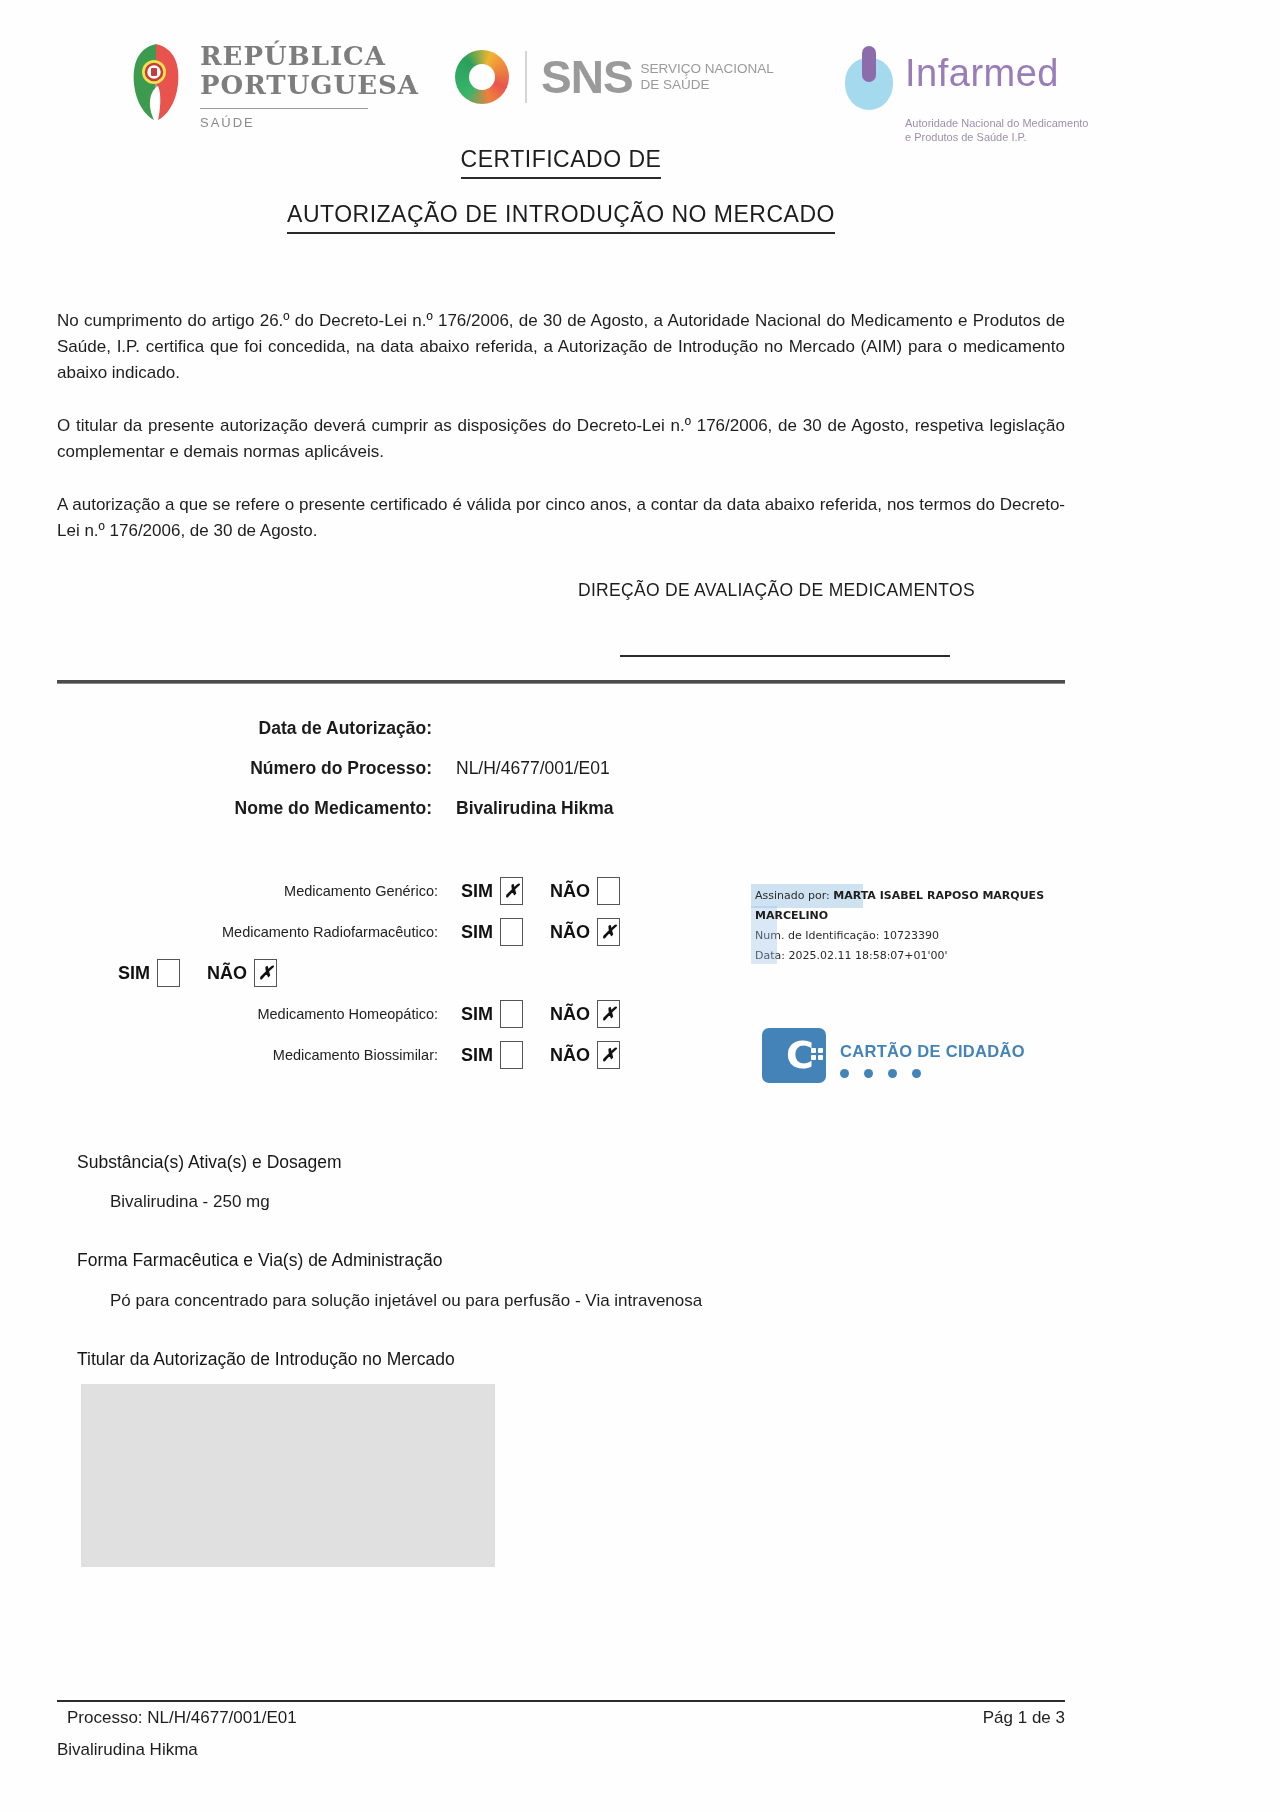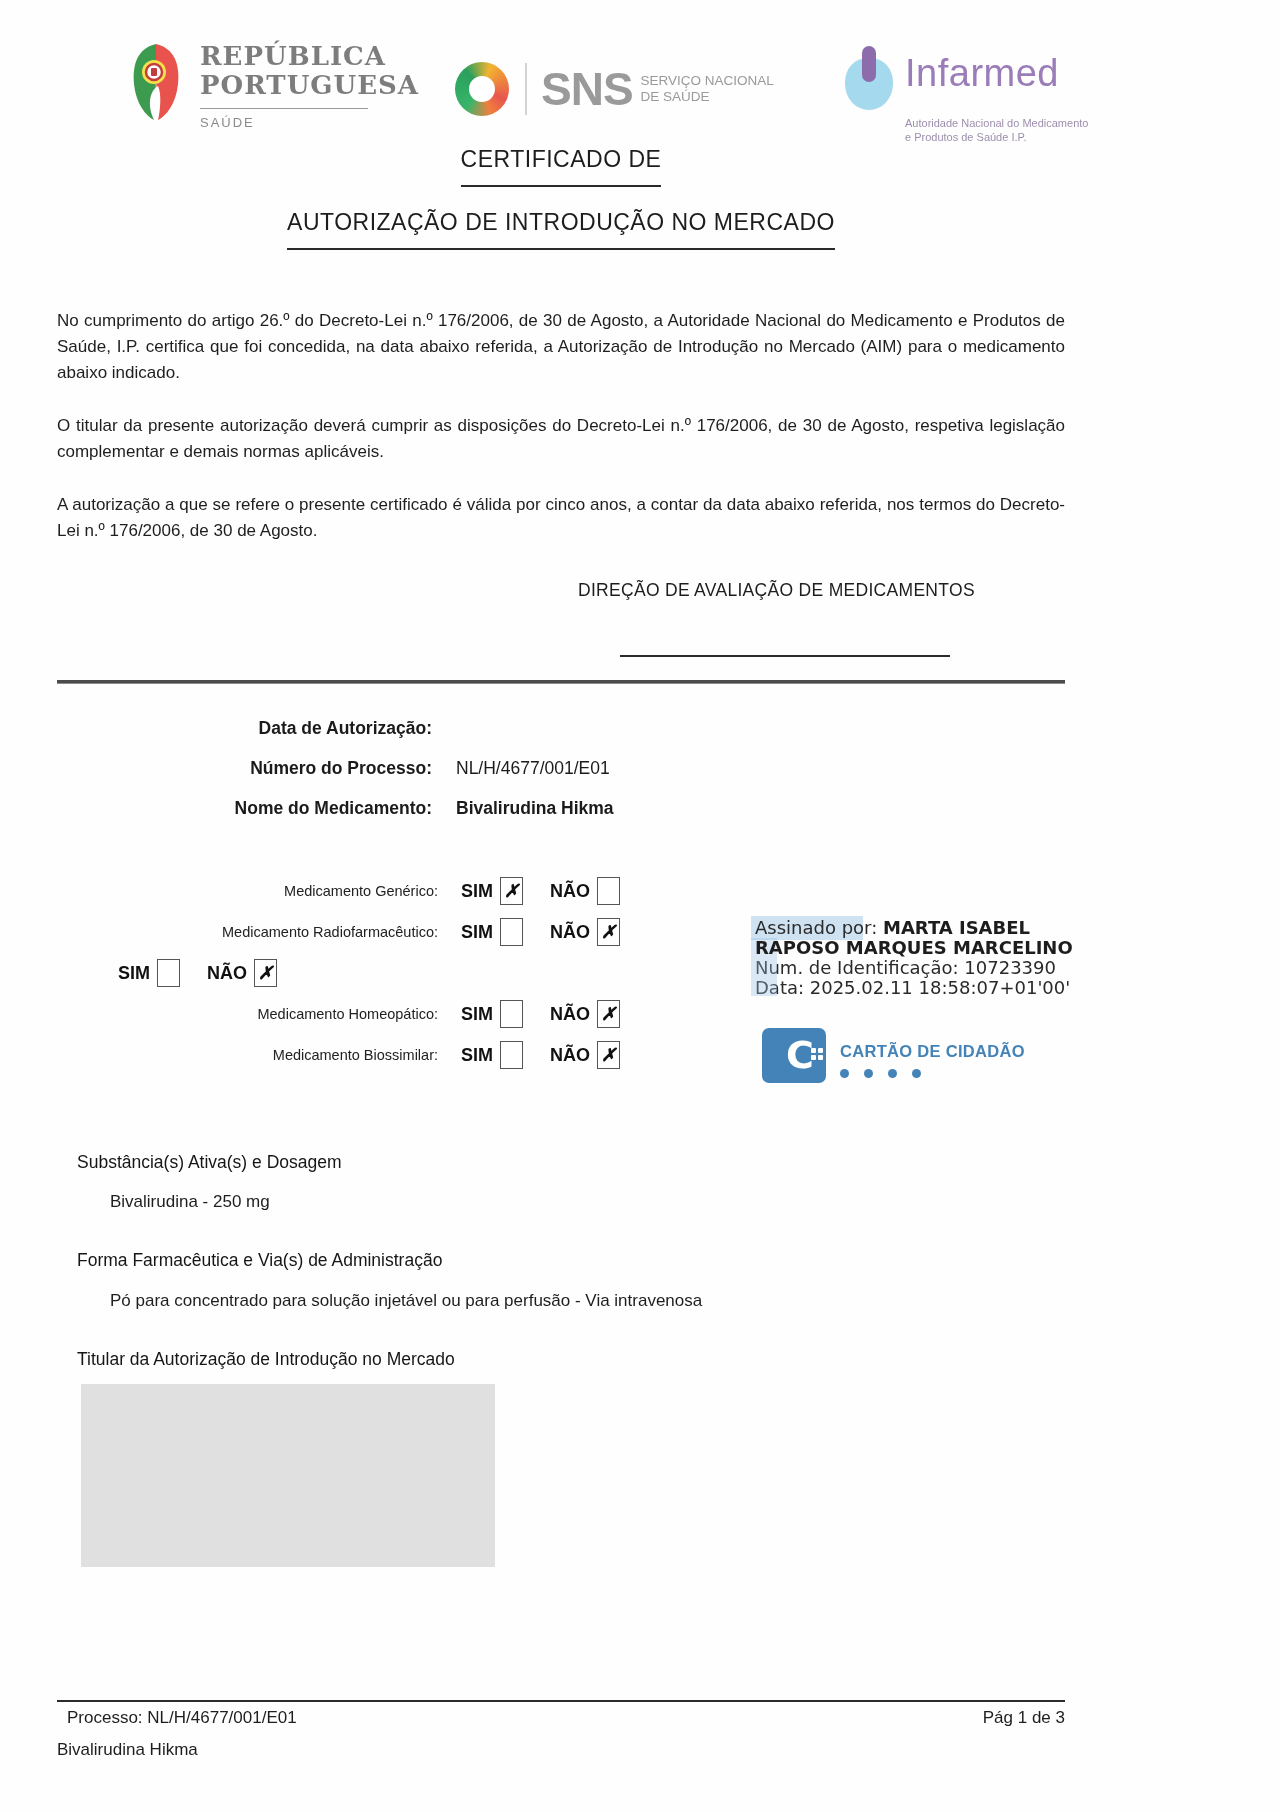--- a/index.html
+++ b/index.html
@@ -8,40 +8,40 @@
   .page { position:relative; width:1280px; height:1812px; background:#fefefe; overflow:hidden; margin:0 auto; }
 
   
   .hdr { position:absolute; top:42px; left:0; width:1228px; height:110px; }
   .logo-rp { position:absolute; left:128px; top:0; display:flex; gap:16px; }
   .rp-text { display:flex; flex-direction:column; }
   .rp-name { font-family:"DejaVu Serif", serif; font-weight:bold; color:#7d7d7d; font-size:26px; line-height:29px; letter-spacing:1px; }
   .rp-rule { width:168px; height:1px; background:#9a9a9a; margin:8px 0 6px; }
   .rp-sub { font-size:13px; color:#8a8a8a; letter-spacing:2px; }
 
-  .logo-sns { position:absolute; left:455px; top:20px; display:flex; align-items:center; }
+  .logo-sns { position:absolute; left:455px; top:8px; display:flex; align-items:center; }
   .sns-knot { width:54px; height:54px; border-radius:50%;
      background:conic-gradient(from 20deg, #f2b431, #e8554d 95deg, #f07f3c 140deg, #37b56a 200deg, #2aa05c 300deg, #f2b431);
      position:relative; }
   .sns-knot::after { content:""; position:absolute; left:14px; top:14px; width:26px; height:26px; border-radius:50%; background:#fff; }
   .sns-sep { width:2px; height:52px; background:#d4d4d4; margin:0 14px 0 16px; }
   .sns-abbr { font-size:46px; font-weight:bold; color:#9a9a9a; letter-spacing:-1px; line-height:46px; }
   .sns-cap { margin-left:8px; color:#9a9a9a; font-size:13.5px; line-height:16px; }
 
   .logo-inf { position:absolute; left:845px; top:2px; }
   .inf-top { display:flex; align-items:flex-start; }
   .inf-blob { position:relative; width:48px; height:52px; margin-top:14px; background:#a5d9ee; border-radius:46% 46% 50% 50%; }
   .inf-bar { position:absolute; left:17px; top:-12px; width:14px; height:36px; background:#8d6cab; border-radius:8px; }
   .inf-name { font-size:38px; color:#9a7cb8; margin-left:12px; line-height:58px; letter-spacing:0.5px; }
   .inf-cap { margin-left:60px; margin-top:6px; color:#9d8fae; font-size:11px; line-height:14px; }
 
   
   .titles { position:absolute; left:57px; top:146px; width:1008px; text-align:center; }
   .title-line { font-size:23px; color:#1d1d1d; letter-spacing:0.5px; }
-  .title-line span { display:inline-block; border-bottom:2px solid #2a2a2a; padding-bottom:12px; }
+  .title-line span { display:inline-block; border-bottom:2px solid #2a2a2a; padding-bottom:4px; }
   .title-line + .title-line { margin-top:22px; }
 
   
   .paras { position:absolute; left:57px; top:308px; width:1008px; font-size:17px; line-height:26px; text-align:justify; color:#1e1e1e; }
   .paras p { margin-bottom:27px; }
 
   .direcao { position:absolute; left:578px; top:580px; font-size:17.5px; color:#1d1d1d; letter-spacing:0.3px; }
   .sig-rule { position:absolute; left:620px; top:655px; width:330px; height:0; border-top:2px solid #2c2c2c; }
 
   .dbl-rule { position:absolute; left:57px; top:680px; width:1008px; height:3px; border-top:3px solid #4c4c4c; border-bottom:1px solid #8a8a8a; }
@@ -57,21 +57,21 @@
   .chk-block { position:absolute; left:95px; top:876px; width:540px; }
   .chk-row { display:flex; align-items:center; min-height:30px; margin-bottom:11px; }
   .chk-label { width:343px; text-align:right; font-size:14.5px; line-height:17px; color:#222; }
   .chk-yn { font-weight:bold; font-size:18px; color:#111; }
   .chk-yn.sim { margin:0 7px 0 23px; }
   .chk-yn.nao { margin:0 7px 0 27px; }
   .chk-box { width:23px; height:28px; border:1.5px solid #555; background:#fff; display:flex; align-items:center; justify-content:center; }
   .chk-mark { font-style:italic; font-weight:bold; font-size:18px; color:#111; }
 
   
-  .sig-block { position:absolute; left:755px; top:886px; width:345px; font-family:"DejaVu Sans", sans-serif; font-size:18px; line-height:20px; color:#2a2a2a;margin-top:32px; }
+  .sig-block { position:absolute; left:755px; top:886px; width:345px; font-family:"DejaVu Sans", sans-serif; font-size:11px; line-height:20px; color:#2a2a2a; }
   .sig-hl-a { position:absolute; left:-4px; top:-2px; width:112px; height:24px; background:rgba(150,192,226,0.45); }
   .sig-hl-b { position:absolute; left:-4px; top:20px; width:26px; height:58px; background:rgba(150,192,226,0.35); }
   .sig-line1 { position:relative; }
   .sig-name { font-weight:bold; color:#1d1d1d; }
 
   
   .cc { position:absolute; left:762px; top:1028px; display:flex; align-items:flex-start; }
   .cc-badge { width:64px; height:55px; background:#4483b8; border-radius:7px; position:relative; }
   .cc-c { position:absolute; left:24px; top:6px; color:#fff; font-size:38px; font-weight:bold; line-height:42px; font-family:"DejaVu Sans", sans-serif; }
   .cc-dots { position:absolute; left:49px; top:20px; width:12px; height:12px; display:grid; grid-template-columns:5px 5px; gap:2px; }

